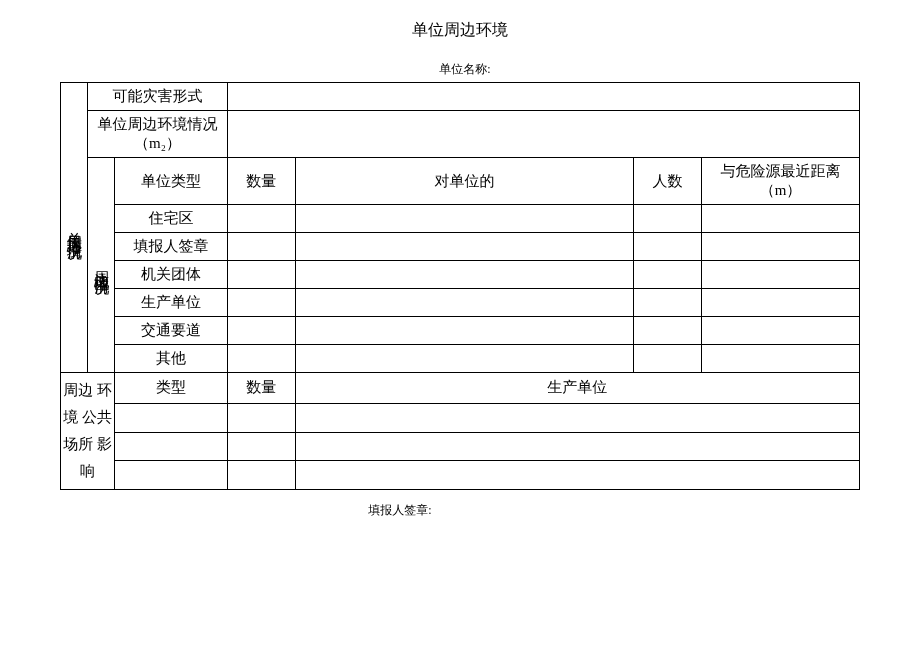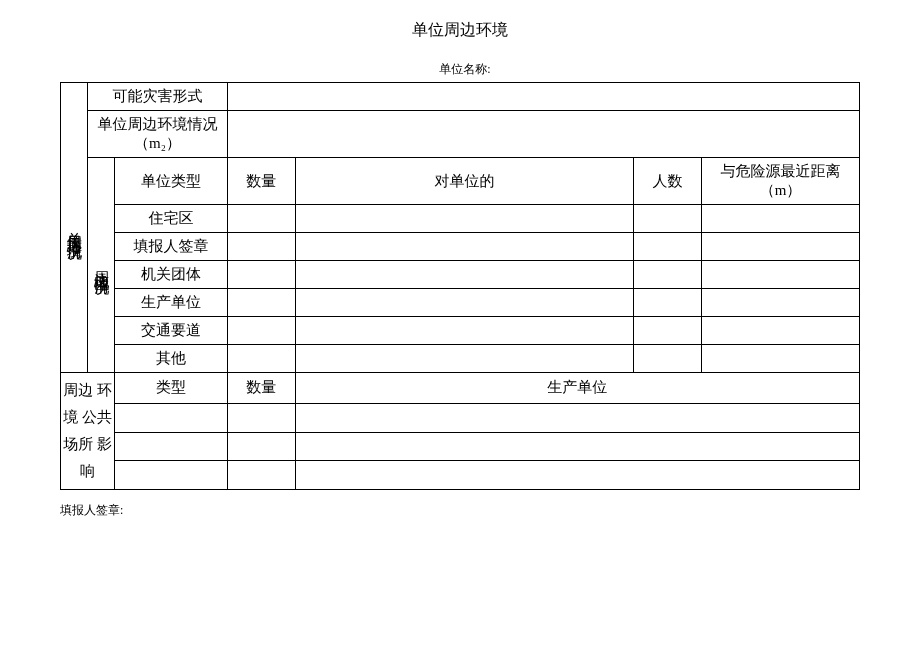--- a/index.html
+++ b/index.html
@@ -36,21 +36,21 @@
       height: 26px;
       font-size: 15px;
     }
     .vertical-text {
       writing-mode: vertical-rl;
       text-orientation: upright;
       letter-spacing: 2px;
       width: 18px;
     }
     .signature {
-      text-align: left;
+      text-align: center;
       padding-right: 120px;
       margin-top: 12px;
       font-size: 12px;
     }
   </style>
 </head>
 <body>
 
 <div class="title">单位周边环境</div>
 <div class="unit-name">单位名称:</div>

